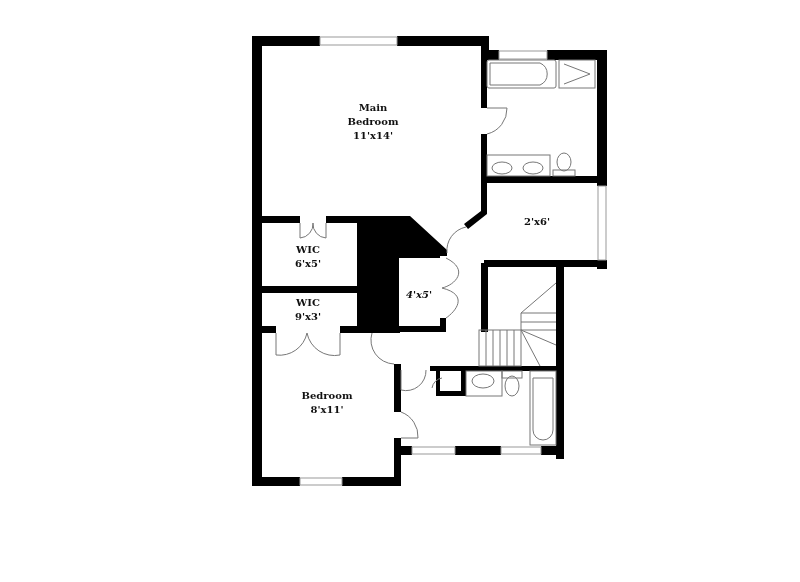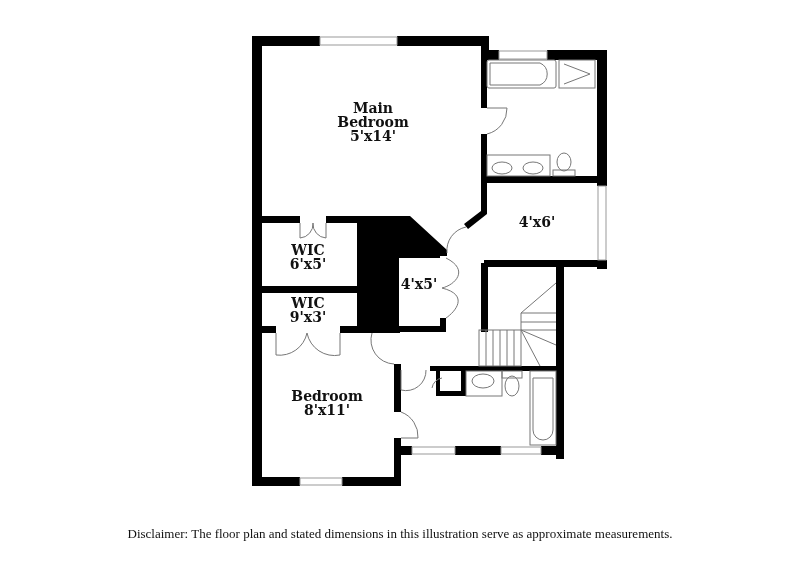--- a/index.html
+++ b/index.html
@@ -1,18 +1,18 @@
 <!DOCTYPE html>
 <html><head>
 <meta charset="utf-8">
 <style>
   html, body { margin: 0; padding: 0; background: #ffffff; }
   body { width: 800px; height: 582px; position: relative; overflow: hidden; font-family: "DejaVu Serif", serif; }
   #plan { position: absolute; left: 0; top: 0; width: 800px; height: 582px; }
-  .label { position: absolute; text-align: center; font-family: "DejaVu Serif", serif; font-weight: bold; color: #111; line-height: 14px; font-size: 14px; transform: translateX(-50%); white-space: nowrap; }
+  .label { position: absolute; text-align: center; font-family: "DejaVu Serif", serif; font-weight: bold; color: #111; line-height: 14px; font-size: 10px; transform: translateX(-50%); white-space: nowrap; }
   .disclaimer { position: absolute; left: 0; width: 800px; text-align: center; font-family: "Liberation Serif", serif; font-size: 13px; color: #111; line-height: 16px; }
 </style>
 </head>
 <body>
 
 <svg id="plan" viewBox="0 0 800 582" xmlns="http://www.w3.org/2000/svg">
   <g fill="#000">
 
     <rect x="252" y="36" width="10" height="448"></rect>
 
@@ -128,36 +128,35 @@
     <ellipse cx="512" cy="386" rx="7" ry="10"></ellipse>
     <rect x="502" y="371" width="20" height="7"></rect>
     <rect x="530" y="371" width="26" height="74"></rect>
     <path d="M533,378 L553,378 L553,430 A10,10 0 0 1 533,430 Z"></path>
   </g>
 </svg>
 
 <div class="label" style="left:373px; top:101px;">
   <div>Main</div>
   <div>Bedroom</div>
-  <div>5'x14'</div>
+  <div>11'x14'</div>
 </div>
 <div class="label" style="left:537px; top:215px;">
-  <div>4'x6'</div>
+  <div>2'x6'</div>
 </div>
 <div class="label" style="left:308px; top:243px;">
   <div>WIC</div>
   <div>6'x5'</div>
 </div>
 <div class="label" style="left:308px; top:296px;">
   <div>WIC</div>
   <div>9'x3'</div>
 </div>
-<div class="label" style="left:419px; top:277px;">
+<div class="label" style="left:419px; top:288px;font-style:italic;">
   <div>4'x5'</div>
 </div>
 <div class="label" style="left:327px; top:389px;">
   <div>Bedroom</div>
   <div>8'x11'</div>
 </div>
 
 <div class="disclaimer" style="top:526px;">
-  <div>Disclaimer: The floor plan and stated dimensions in this illustration serve as approximate measurements.</div>
 </div>
 
 </body></html>

